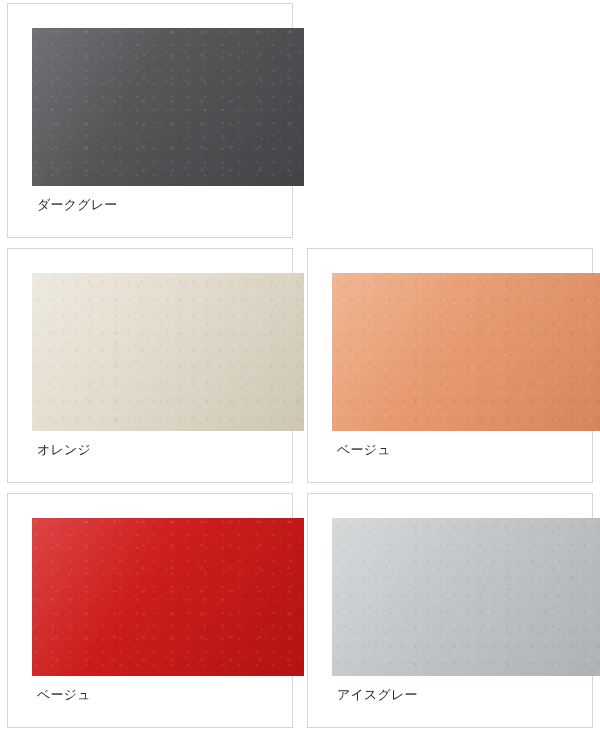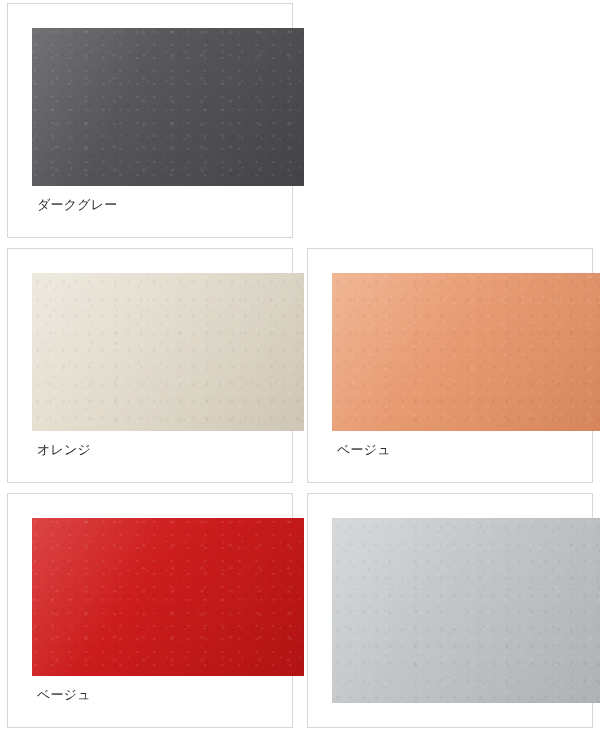--- a/index.html
+++ b/index.html
@@ -101,15 +101,16 @@
     <div class="swatch-label">ベージュ</div>
   </div>
 
   <div class="swatch-card col-left">
     <div class="swatch-image" style="background-color: rgb(204, 28, 28); background-image: linear-gradient(135deg, rgb(217, 48, 48) 0%, rgb(204, 28, 28) 45%, rgb(184, 20, 20) 100%);"></div>
     <div class="swatch-label">ベージュ</div>
   </div>
 
   <div class="swatch-card col-right">
     <div class="swatch-image" style="background-color: rgb(195, 198, 200); background-image: linear-gradient(135deg, rgb(210, 213, 215) 0%, rgb(195, 198, 200) 45%, rgb(180, 184, 187) 100%);"></div>
+    <div class="swatch-label">アイスグレー</div>
   </div>
 
 </div>
 
 </body></html>

